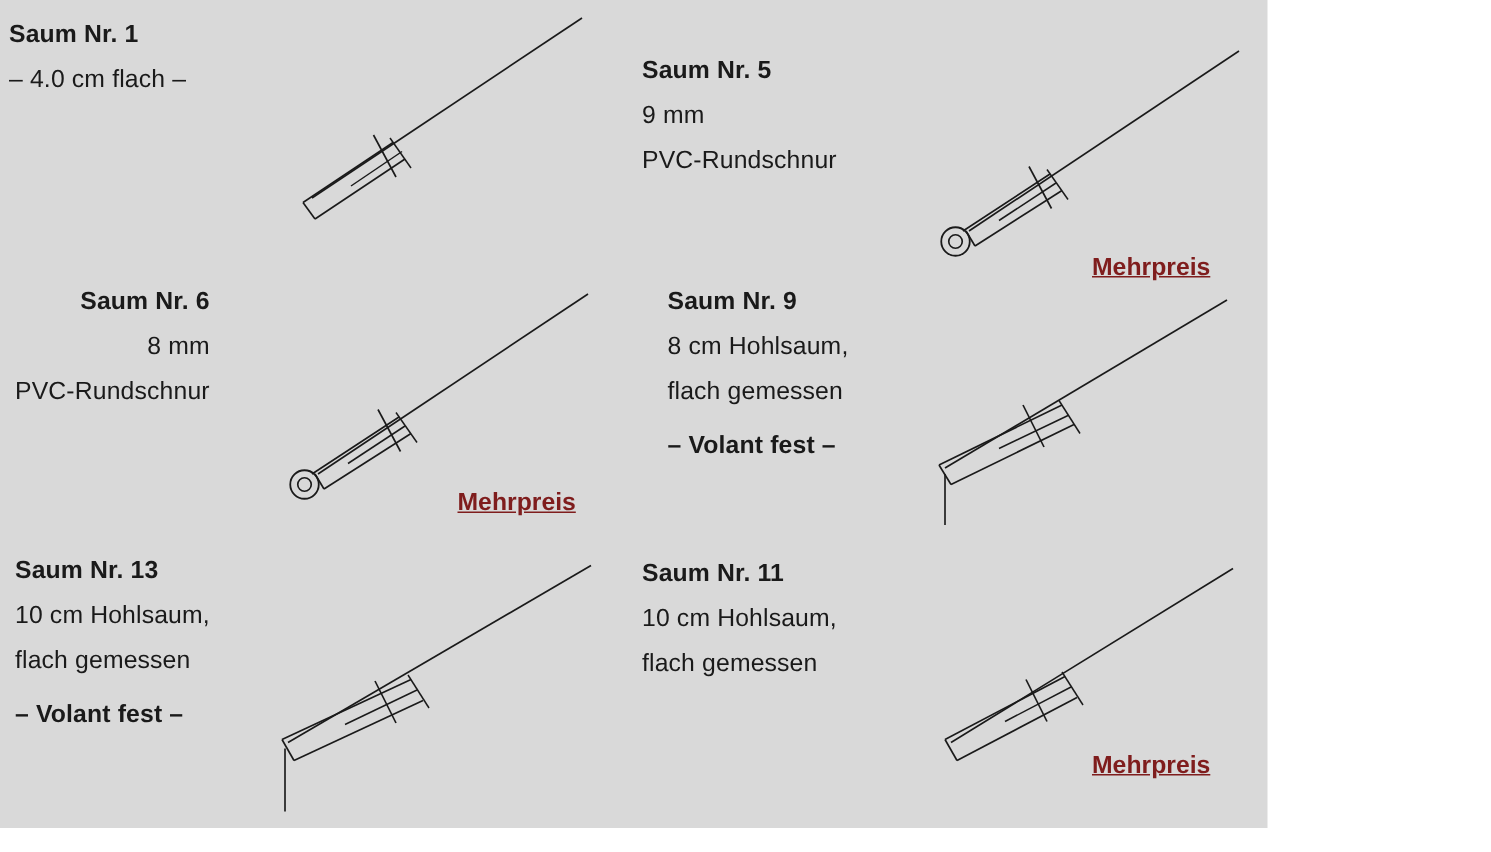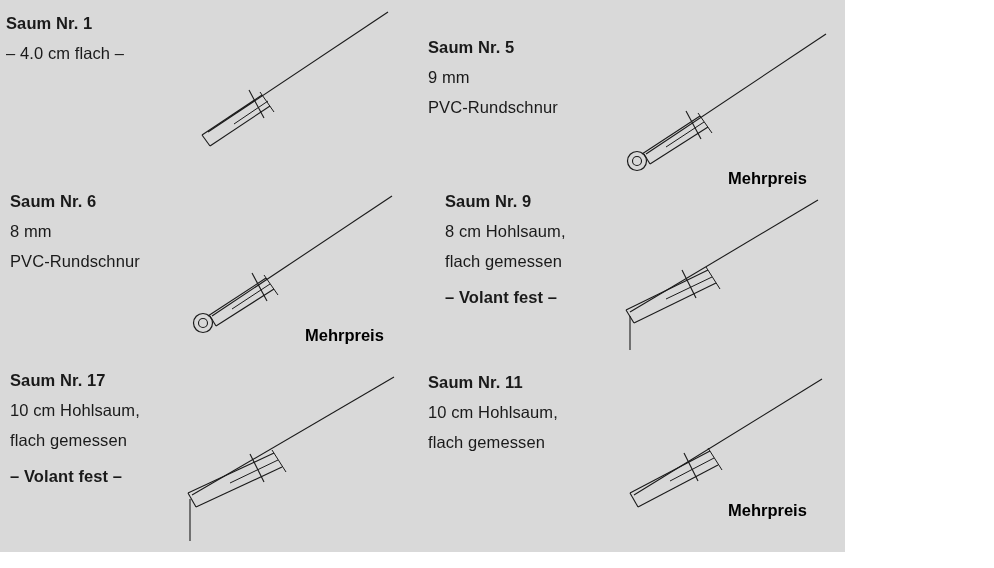--- a/index.html
+++ b/index.html
@@ -34,23 +34,24 @@
     line-height: 30px;
     letter-spacing: 0.1px;
   }
   .line.bold {
     font-weight: bold;
   }
   .mehrpreis {
     position: absolute;
     font-weight: bold;
     font-size: 16.5px;
-    color: #000000;
+    color: #7f1d1d;
     white-space: nowrap;
     z-index: 3;
+    text-decoration: underline;
   }
   .art {
     position: absolute;
     z-index: 1;
   }
   .art svg {
     display: block;
     overflow: visible;
   }
 </style>
@@ -102,21 +103,21 @@
         <circle cx="37" cy="131" r="9.5" stroke-width="1.2"></circle>
         <circle cx="37" cy="131" r="4.5" stroke-width="1.1"></circle>
         <path d="M44 124 L50 134" stroke-width="1.1"></path>
         <path d="M104 92 L66 117" stroke-width="1"></path>
       </svg>
     </div>
     <div class="mehrpreis" style="left:308px;top:145px;">Mehrpreis</div>
   </div>
 
   <div class="cell" style="left:0;top:178px;width:420px;height:175px;">
-    <div class="labels" style="left:10px;top:8px;">
+    <div class="labels" style="left:10px;top:8px;text-align:right;">
       <div class="line bold">Saum Nr. 6</div>
       <div class="line">8 mm</div>
       <div class="line">PVC-Rundschnur</div>
     </div>
     <div class="art" style="left:168px;top:18px;width:240px;height:130px;">
       <svg width="240" height="130" viewBox="0 0 240 130" fill="none" stroke="#1a1a1a" stroke-width="1.1">
         <path d="M224 0 L44 120"></path>
         <path d="M98 82 L40 120"></path>
         <path d="M106 93 L48 130"></path>
         <path d="M96 79 L110 99" stroke-width="1"></path>
@@ -150,21 +151,21 @@
 
         <path d="M30 116 L30 150" stroke-width="1.1"></path>
         <path d="M112 77 L66 99" stroke-width="1"></path>
       </svg>
     </div>
     <div class="mehrpreis" style="left:308px;top:323px;">Mehrpreis</div>
   </div>
 
   <div class="cell" style="left:0;top:355px;width:420px;height:197px;">
     <div class="labels" style="left:10px;top:10px;">
-      <div class="line bold">Saum Nr. 17</div>
+      <div class="line bold">Saum Nr. 13</div>
       <div class="line">10 cm Hohlsaum,</div>
       <div class="line">flach gemessen</div>
       <div class="line bold" style="margin-top:6px;">– Volant fest –</div>
     </div>
     <div class="art" style="left:172px;top:20px;width:240px;height:145px;">
       <svg width="240" height="145" viewBox="0 0 240 145" fill="none" stroke="#1a1a1a" stroke-width="1.1">
         <path d="M222 2 L20 120"></path>
         <path d="M102 78 L16 118"></path>
         <path d="M110 92 L24 132"></path>
         <path d="M16 118 L24 132"></path>

